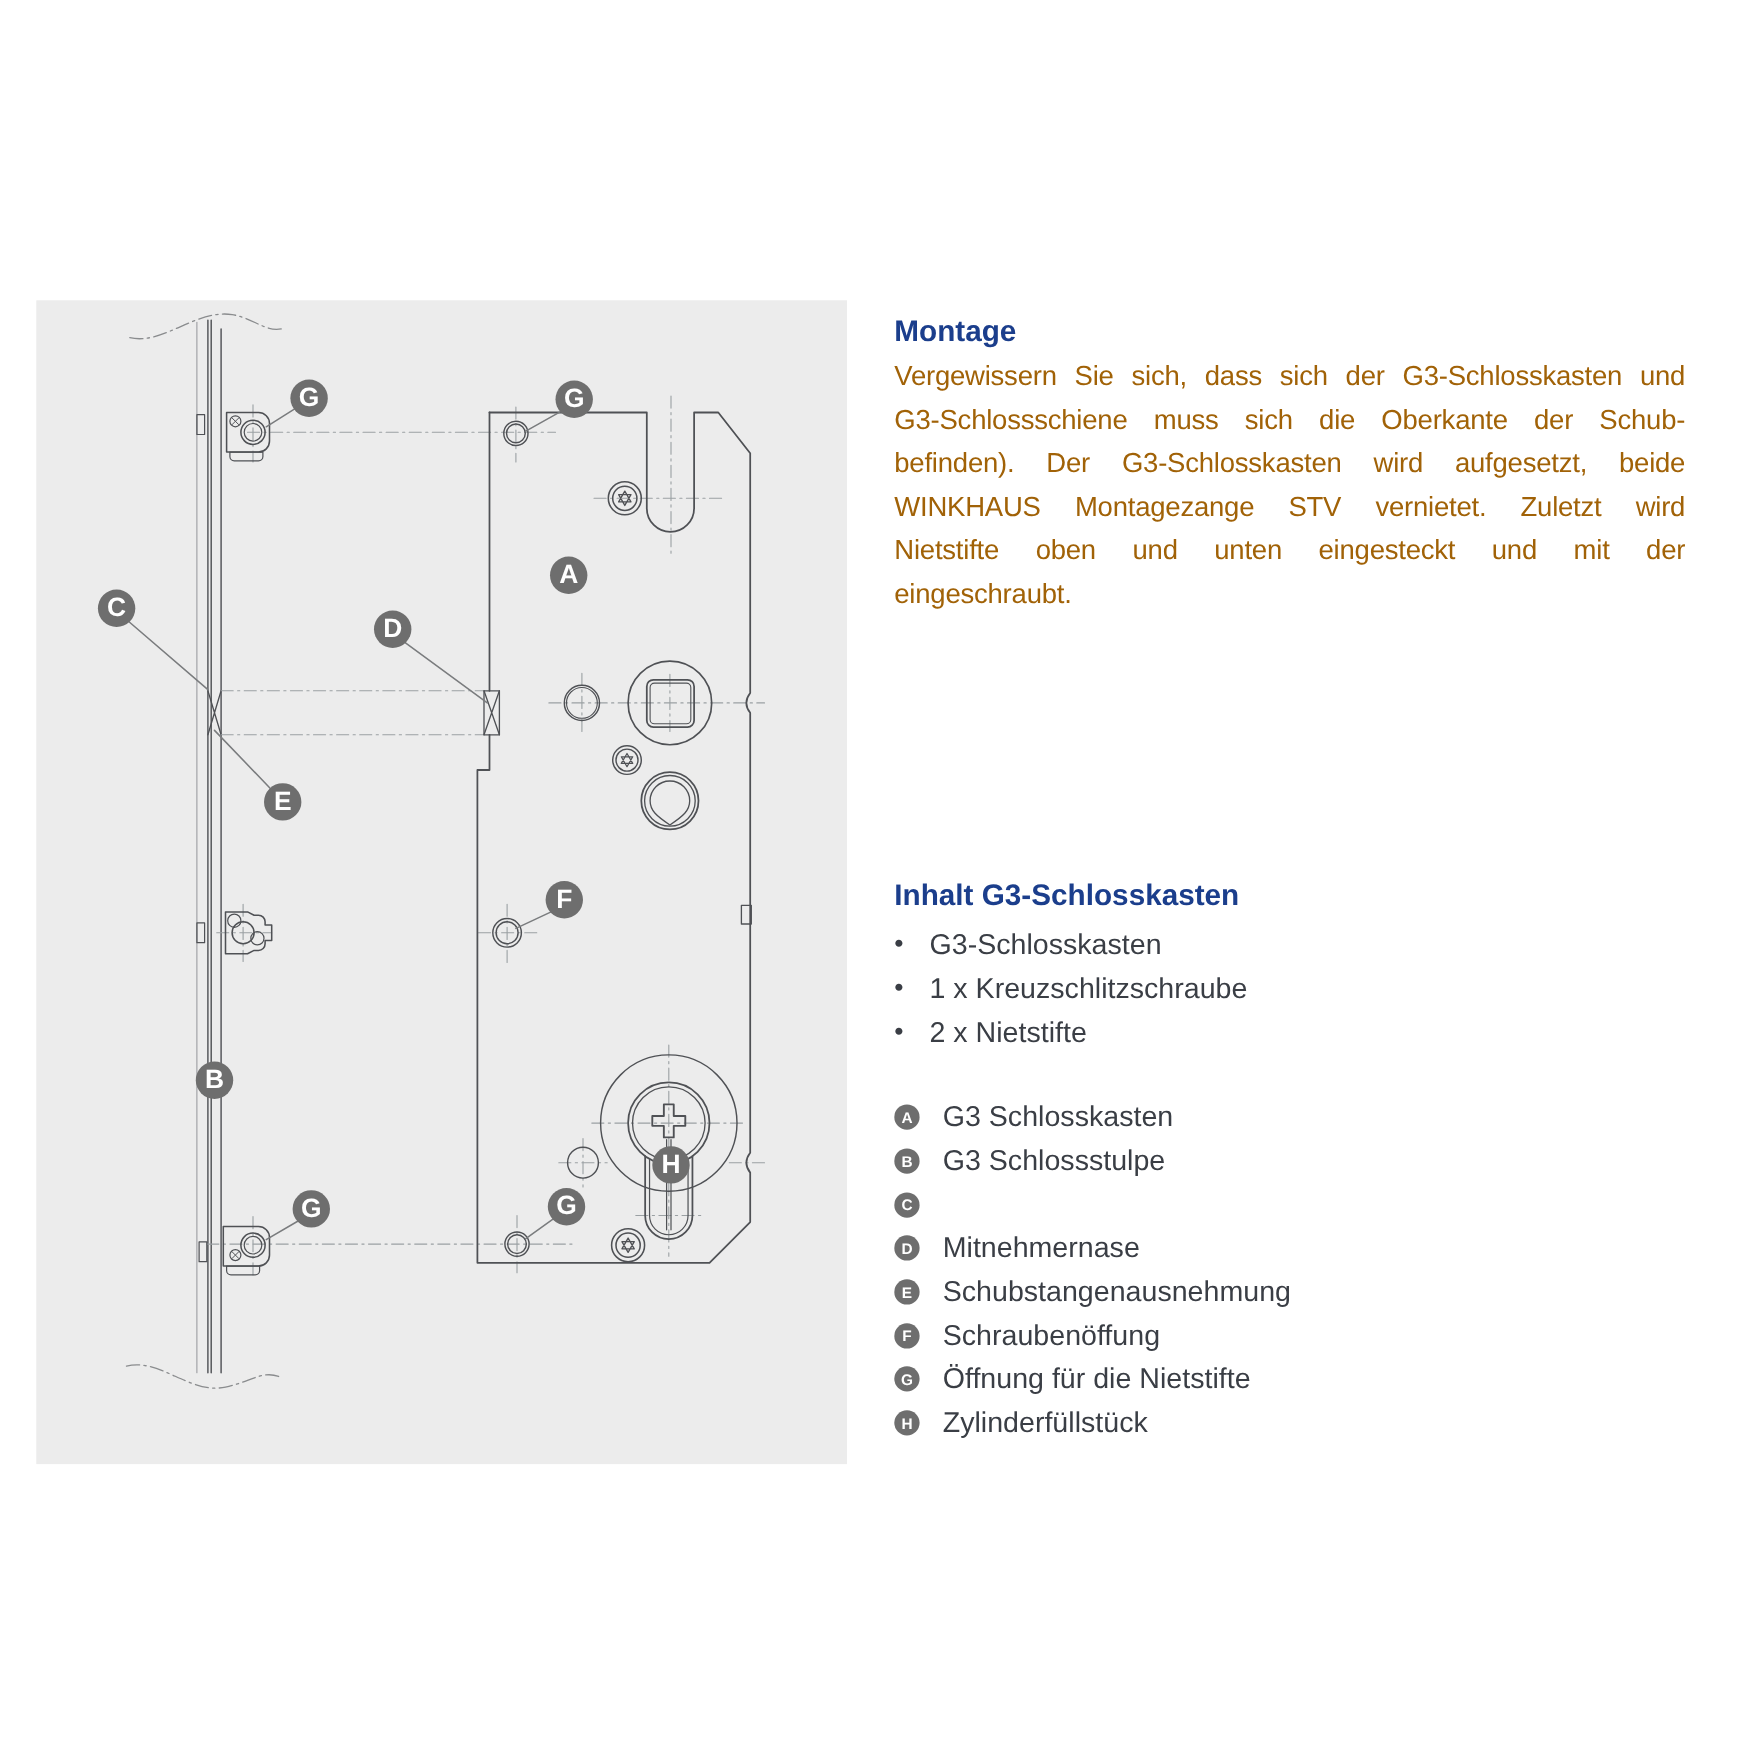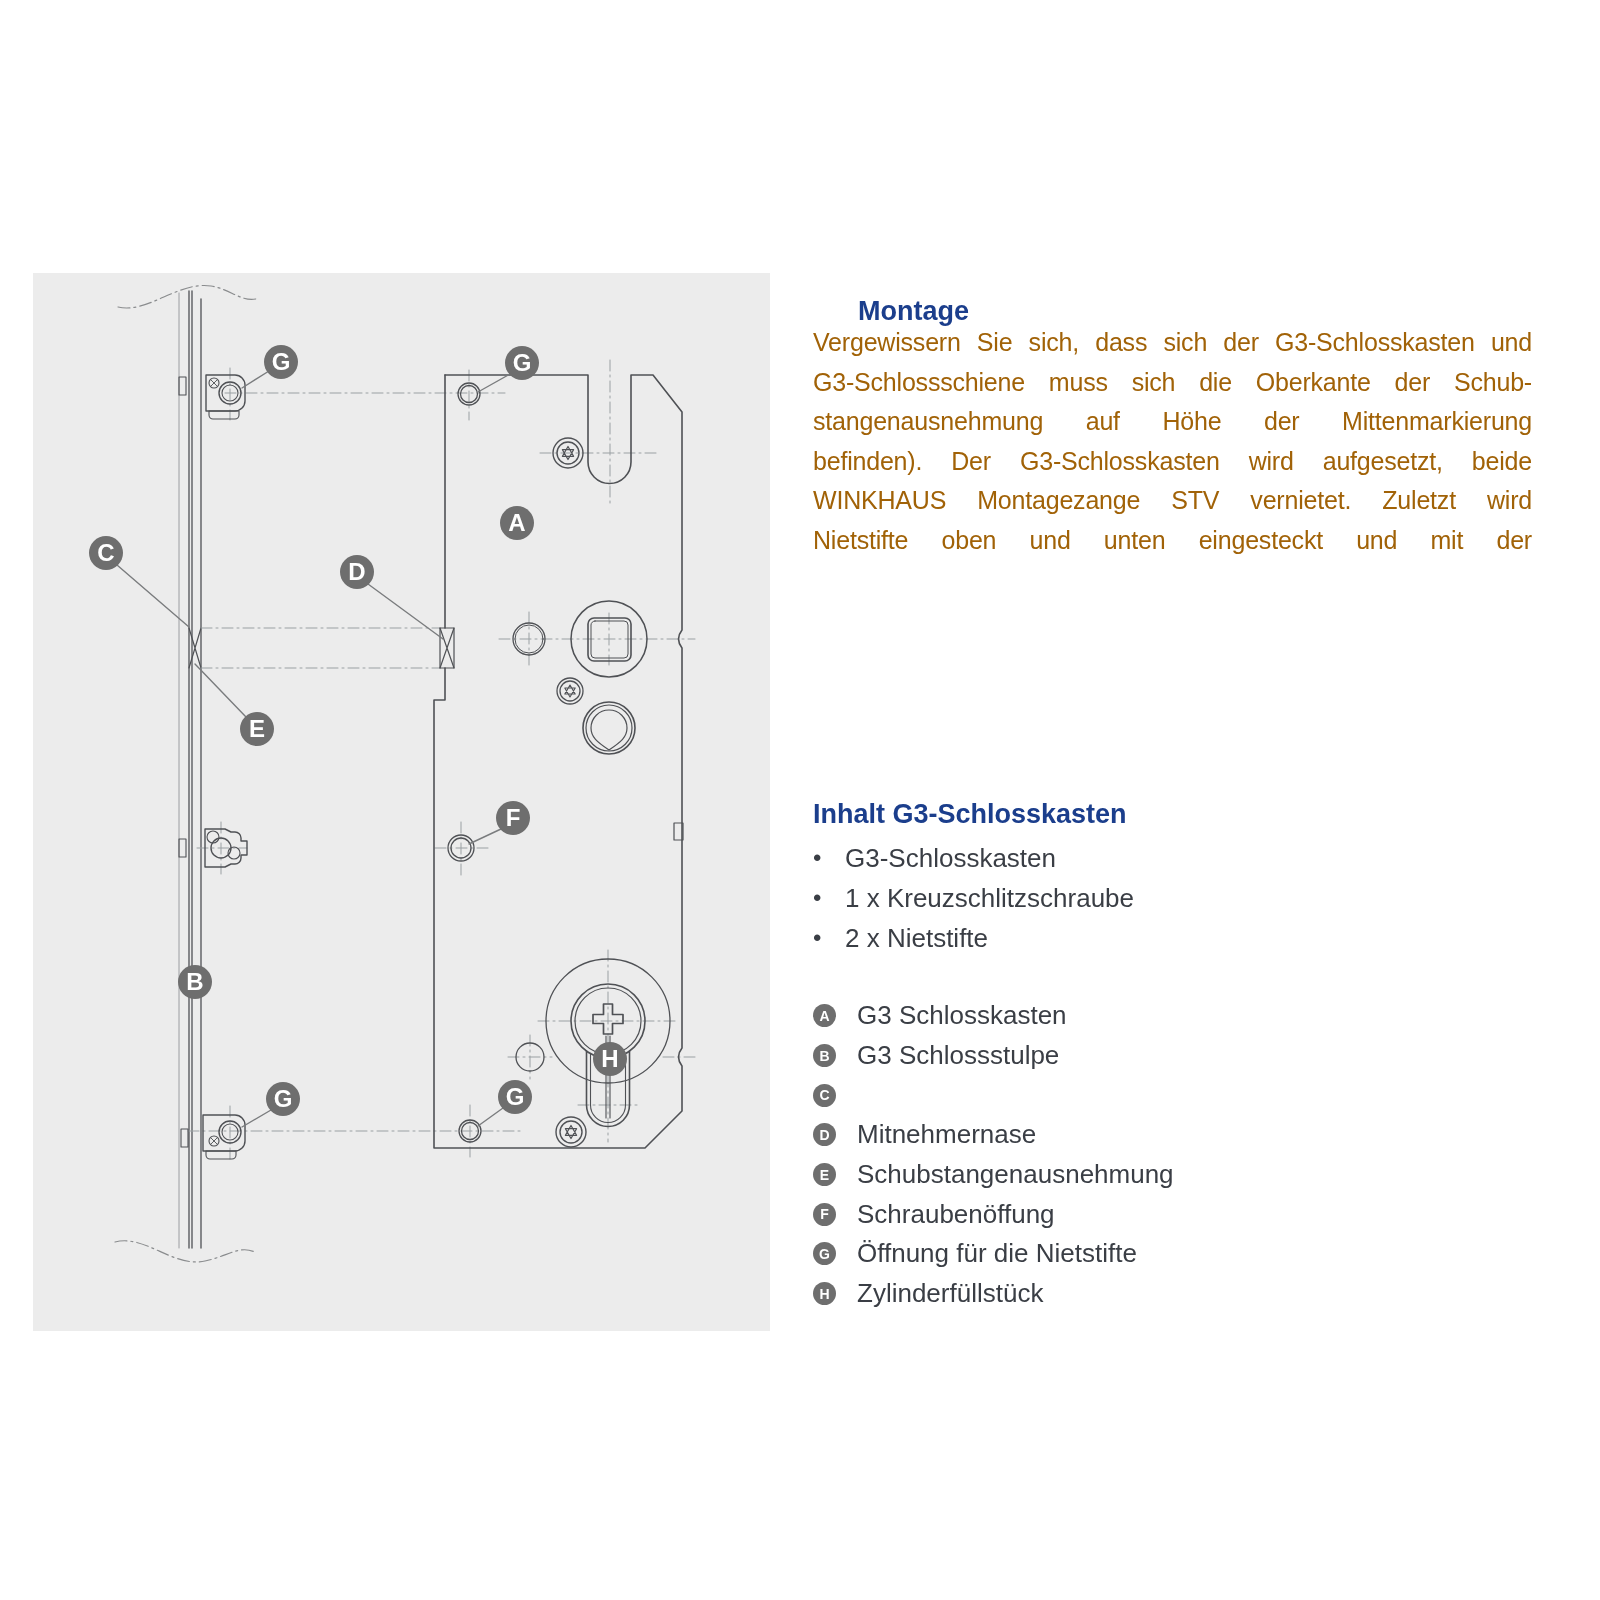--- a/index.html
+++ b/index.html
@@ -7,21 +7,21 @@
        font-family:"Liberation Sans",sans-serif;}
   .abs{position:absolute;}
   
   #panel{left:33px;top:273px;width:737px;height:1058px;background:#ececec;}
   #diagram-svg{position:absolute;left:0;top:0;}
   .badge{position:absolute;width:34px;height:34px;border-radius:50%;
          background:#6e6e6e;color:#fff;font-weight:bold;font-size:24px;
          display:flex;align-items:center;justify-content:center;line-height:1;}
   
   .h-blue{color:#1b3e8c;font-weight:bold;font-size:27px;}
-  #h-montage{left:813px;top:296px;margin-left:45px;}
+  #h-montage{left:813px;top:286px;}
   #h-inhalt{left:813px;top:799px;}
   #para{left:813px;top:323px;width:719px;color:#a16207;font-size:25px;letter-spacing:-0.2px;}
   .jline{height:39.5px;line-height:39.5px;text-align:justify;text-align-last:justify;white-space:nowrap;}
   .jline.last{text-align-last:left;}
   #bullets{left:813px;top:838px;width:719px;color:#3a3e45;font-size:26px;}
   .bullet-row{height:40px;line-height:40px;display:flex;}
   .bullet-dot{width:32px;font-size:24px;}
   #legend{left:813px;top:996px;width:719px;color:#3a3e45;font-size:26px;}
   .legend-row{height:39.7px;display:flex;align-items:center;}
   .legend-badge{width:23px;height:23px;border-radius:50%;background:#6e6e6e;color:#fff;
@@ -197,24 +197,24 @@
   <div class="badge" style="left:233px;top:809px">G</div>
   <div class="badge" style="left:465px;top:807px">G</div>
   <div class="badge" style="left:560px;top:769px">H</div>
 </div>
 
 <div id="h-montage" class="abs h-blue">Montage</div>
 
 <div id="para" class="abs">
   <div class="jline">Vergewissern Sie sich, dass sich der G3-Schlosskasten und</div>
   <div class="jline">G3-Schlossschiene muss sich die Oberkante der Schub-</div>
-  <div class="jline">stangenausnehmung auf Höhe der Mittenmarkierung</div>
   <div class="jline">befinden). Der G3-Schlosskasten wird aufgesetzt, beide</div>
   <div class="jline">WINKHAUS Montagezange STV vernietet. Zuletzt wird</div>
   <div class="jline">Nietstifte oben und unten eingesteckt und mit der</div>
+  <div class="jline last">eingeschraubt.</div>
 </div>
 
 <div id="h-inhalt" class="abs h-blue">Inhalt G3-Schlosskasten</div>
 
 <div id="bullets" class="abs">
   <div class="bullet-row">
     <span class="bullet-dot">•</span>
     <span>G3-Schlosskasten</span>
   </div>
   <div class="bullet-row">

